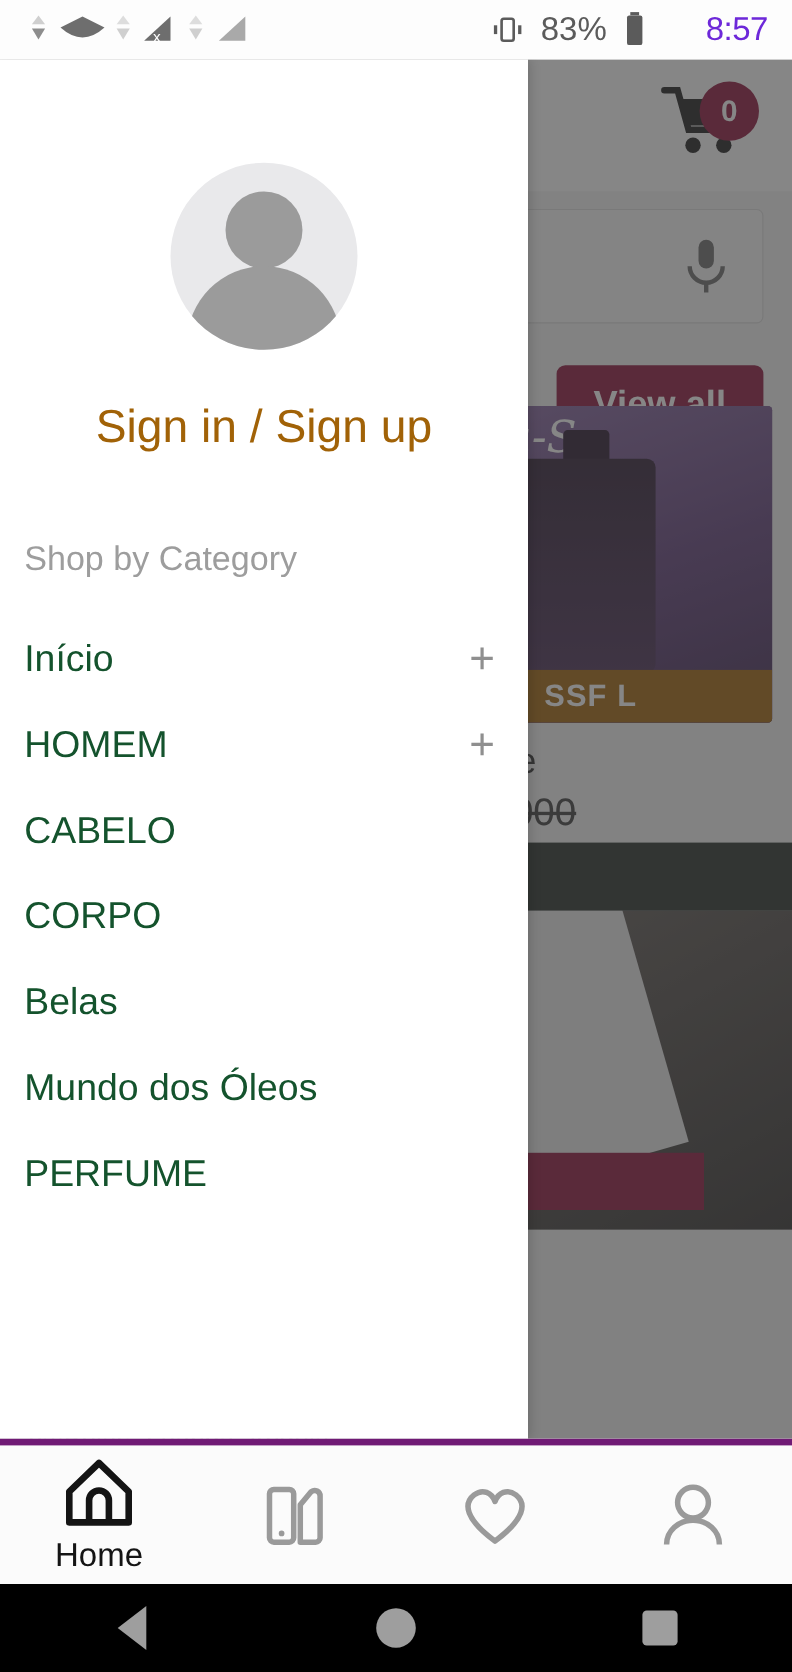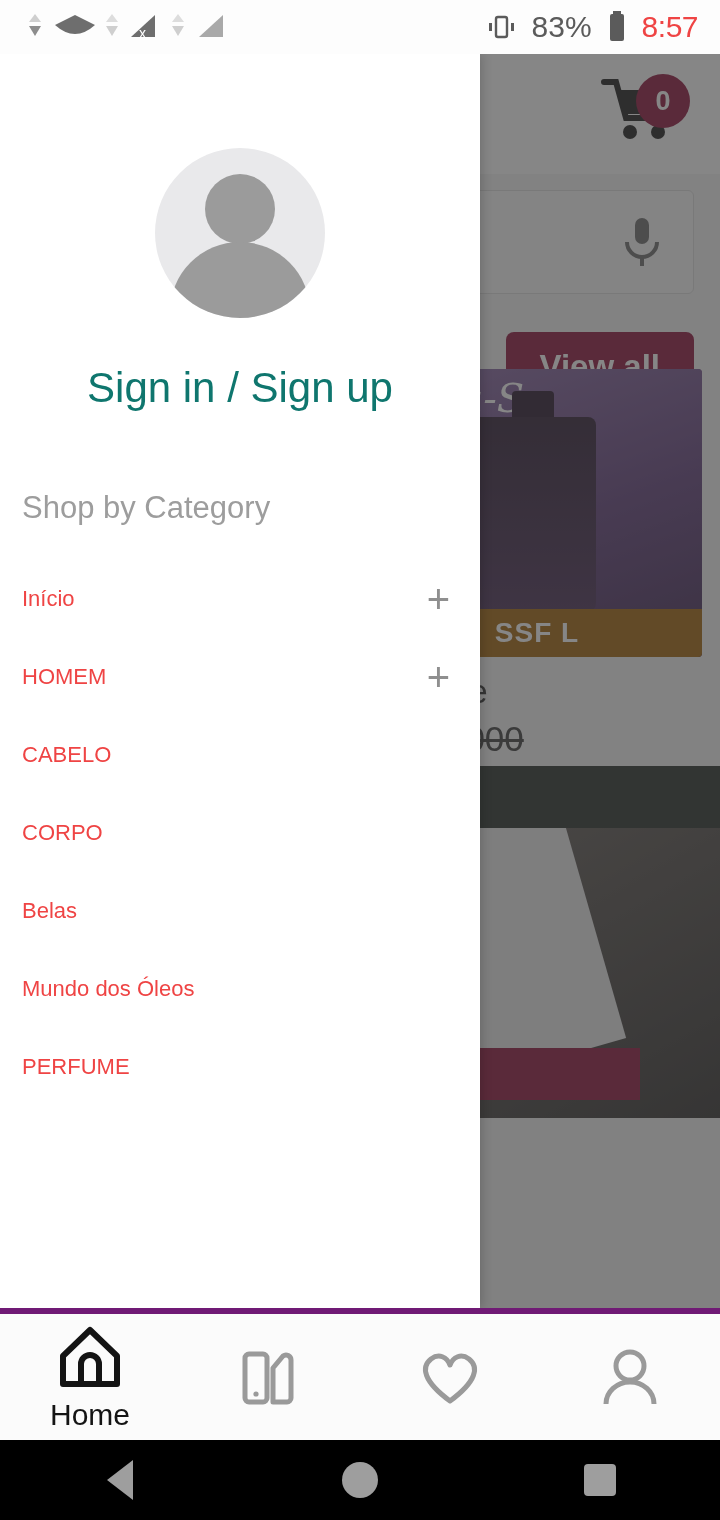--- a/index.html
+++ b/index.html
@@ -13,21 +13,21 @@
   
   .statusbar{
     position:absolute; top:0; left:0; width:720px; height:54px;
     background:#fdfdfd;
     display:flex; align-items:center; justify-content:space-between;
     padding:0 22px 0 22px;
     z-index:60;
   }
   .sb-left{ display:flex; align-items:center; gap:5px; }
   .sb-right{ display:flex; align-items:center; gap:14px; }
-  .sb-text{ color:#ef4444; font-size:30px; letter-spacing:-0.5px; }
+  .sb-text{ color:#6d28d9; font-size:30px; letter-spacing:-0.5px;margin-left:40px; }
   .sb-pct{ color:#5b5b5b; font-size:30px; }
 
   
   .app-bg{
     position:absolute; top:54px; left:0; width:720px; height:1254px;
     background:#f3f3f4; overflow:hidden; z-index:5;
   }
   .app-header{
     position:absolute; top:0; left:0; width:720px; height:120px;
     background:#ffffff;
@@ -184,32 +184,32 @@
   .av-head{
     position:absolute; left:50%; top:26px; transform:translateX(-50%);
     width:70px; height:70px; border-radius:50%; background:#9b9b9b;
   }
   .av-body{
     position:absolute; left:50%; bottom:-28px; transform:translateX(-50%);
     width:140px; height:104px; border-radius:70px 70px 0 0; background:#9b9b9b;
   }
   .signin{
     text-align:center; margin-top:46px;
-    font-size:42px; color:#0f766e; font-weight:400;
+    font-size:42px; color:#a16207; font-weight:400;
   }
   .shopcat{
     margin-top:78px; padding-left:22px;
     font-size:31px; color:#9d9d9d;
   }
   .menu{ margin-top:34px; }
   .menu-item{
     height:78px; display:flex; align-items:center; justify-content:space-between;
     padding:0 30px 0 22px;
   }
-  .menu-label{ font-size:22px; color:#ef4444; }
+  .menu-label{ font-size:34px; color:#14532d; }
   .plus{ color:#8f8f8f; font-size:40px; line-height:1; font-weight:300; }
 
   
   .bottomnav{
     position:absolute; top:1308px; left:0; width:720px; height:132px;
     background:#fbfbfb; display:flex; z-index:40;
     border-top:6px solid #701a75;
   }
   .nav-item{
     flex:1; display:flex; flex-direction:column; align-items:center;

